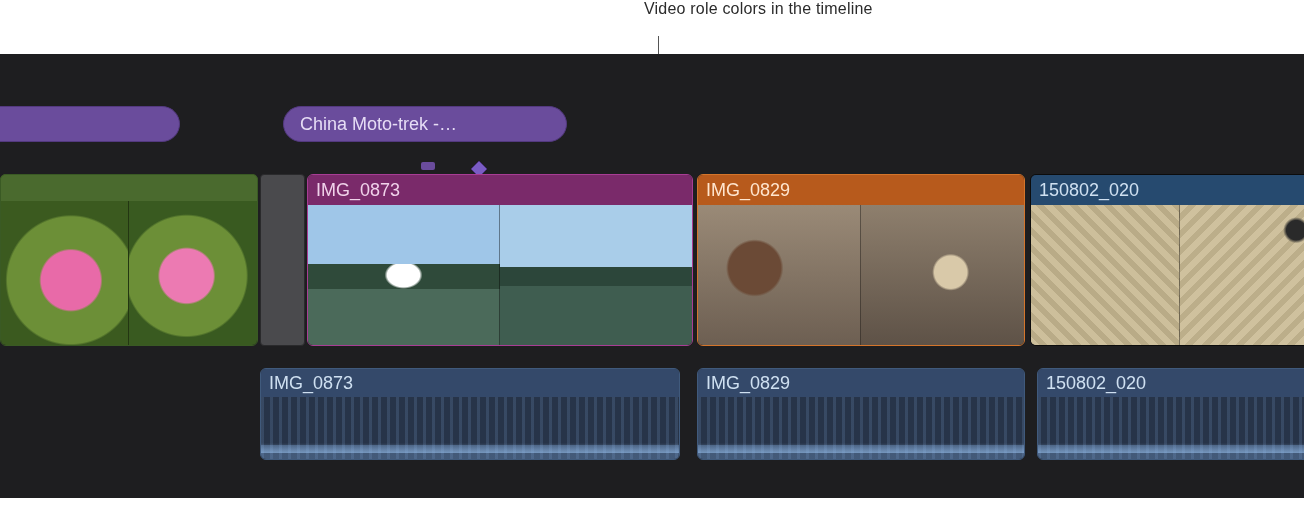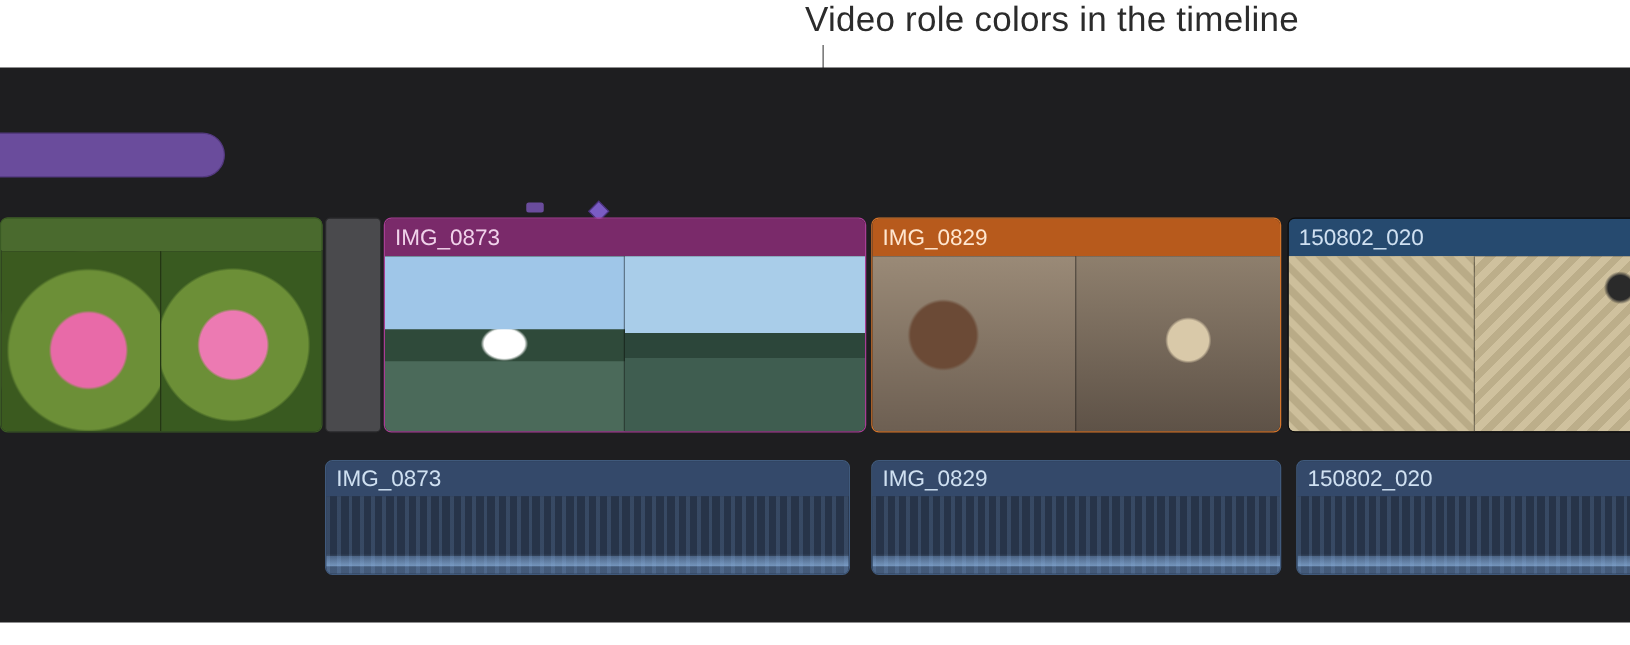--- a/index.html
+++ b/index.html
@@ -10,21 +10,21 @@
     height: 516px;
     overflow: hidden;
     position: relative;
   }
 
   
   .annotation {
     position: absolute;
     top: 0;
     left: 644px;
-    font-size: 28px;
+    font-size: 16px;
     color: #2b2b2b;
     letter-spacing: 0.2px;
   }
   .callout-line {
     position: absolute;
     background: #555;
   }
   .callout-vert {
     left: 658px; top: 36px; width: 1px; height: 116px;
   }
@@ -223,20 +223,23 @@
 <div class="callout-line callout-vert"></div>
 <div class="callout-line callout-hcap"></div>
 <div class="callout-line callout-drop-l"></div>
 <div class="callout-line callout-drop-r"></div>
 
 <div class="timeline">
 
   <div class="title-pill left">
     <span></span>
   </div>
+  <div class="title-pill right">
+    <span>China Moto-trek -…</span>
+  </div>
 
   <div class="tiny-tick"></div>
 
   <div class="marker">
     <svg viewBox="0 0 18 18">
       <path d="M9 1 L17 9 L9 17 L1 9 Z" fill="#7a5cc4" stroke="#4a327d" stroke-width="1"></path>
     </svg>
   </div>
 
   <div class="green-prev-band"></div>

